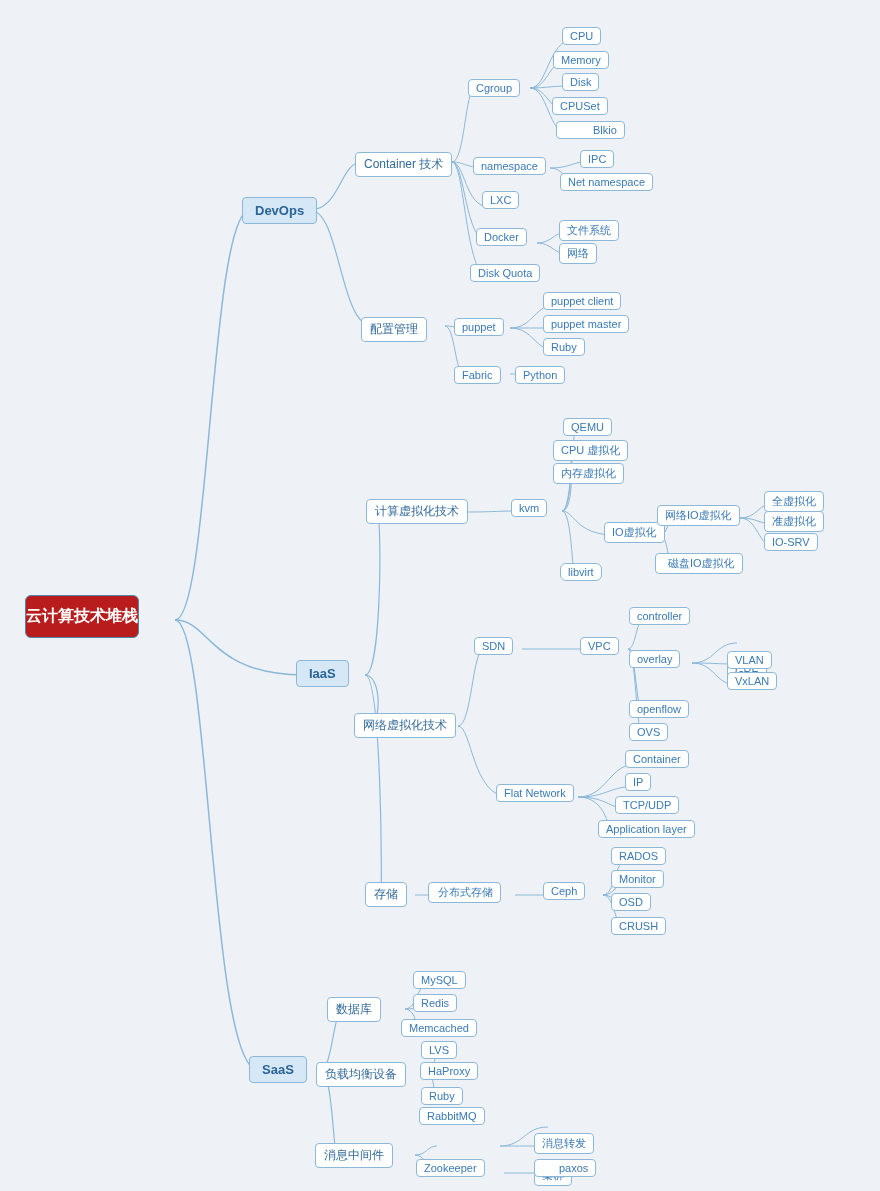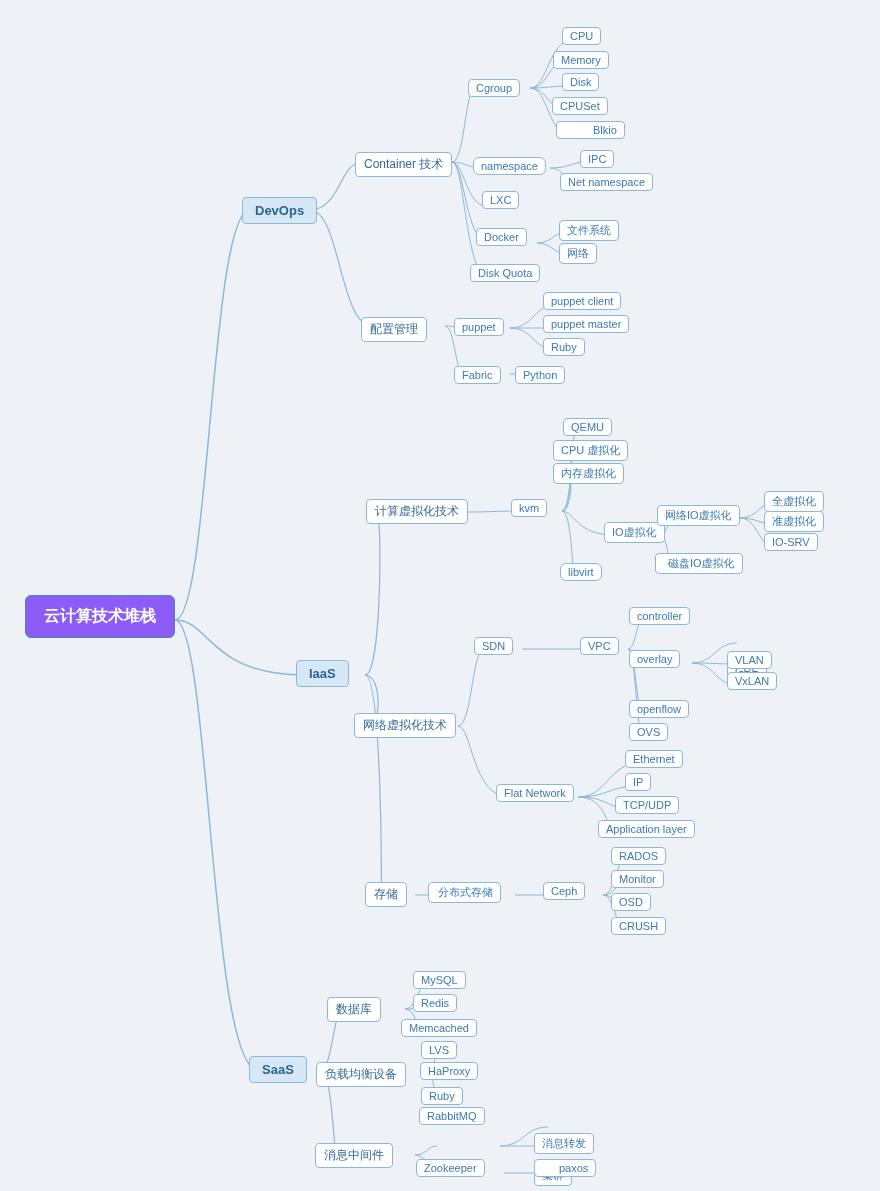--- a/index.html
+++ b/index.html
@@ -28,26 +28,26 @@
       position: absolute;
       border: 1.5px solid #8bb8d8;
       border-radius: 4px;
       background: #fff;
       padding: 3px 8px;
       white-space: nowrap;
       color: #336a9a;
       font-size: 12px;
     }
     .node.root {
-      background: #8b5cf6;
+      background: #b91c1c;
       color: #fff;
       font-size: 16px;
       font-weight: bold;
       border-radius: 6px;
-      padding: 10px 18px;
+      padding: 10px 0;
       border-color: #4a87ab;
     }
     .node.level1 {
       background: #d6e8f5;
       color: #2a6496;
       font-size: 13px;
       font-weight: bold;
       padding: 5px 12px;
       border-radius: 4px;
     }
@@ -214,21 +214,21 @@
   <div class="node root" style="left:25px;top:595px;">云计算技术堆栈</div>
 
   <div class="node level1" style="left:242px;top:197px;">DevOps</div>
   <div class="node level1" style="left:296px;top:660px;">IaaS</div>
   <div class="node level1" style="left:249px;top:1056px;">SaaS</div>
 
   <div class="node" style="left:355px;top:152px;">Container 技术</div>
   <div class="node" style="left:361px;top:317px;">配置管理</div>
 
   <div class="node small" style="left:468px;top:79px;">Cgroup</div>
-  <div class="node small" style="left:473px;top:157px;border-radius:6px;">namespace</div>
+  <div class="node small" style="left:473px;top:157px;">namespace</div>
   <div class="node small" style="left:482px;top:191px;">LXC</div>
   <div class="node small" style="left:476px;top:228px;">Docker</div>
   <div class="node small" style="left:470px;top:264px;">Disk Quota</div>
 
   <div class="node small" style="left:562px;top:27px;">CPU</div>
   <div class="node small" style="left:553px;top:51px;">Memory</div>
   <div class="node small" style="left:562px;top:73px;">Disk</div>
   <div class="node small" style="left:552px;top:97px;">CPUSet</div>
   <div class="node small" style="left:556px;top:121px;padding-left:36px;">Blkio</div>
 
@@ -273,21 +273,21 @@
 
   <div class="node small" style="left:629px;top:607px;">controller</div>
   <div class="node small" style="left:629px;top:650px;">overlay</div>
   <div class="node small" style="left:629px;top:700px;">openflow</div>
   <div class="node small" style="left:629px;top:723px;">OVS</div>
 
   <div class="node small" style="left:727px;top:630px;margin-top:32px;">GRE</div>
   <div class="node small" style="left:727px;top:651px;">VLAN</div>
   <div class="node small" style="left:727px;top:672px;">VxLAN</div>
 
-  <div class="node small" style="left:625px;top:750px;">Ethernet</div>
+  <div class="node small" style="left:625px;top:750px;">Container</div>
   <div class="node small" style="left:625px;top:773px;">IP</div>
   <div class="node small" style="left:615px;top:796px;">TCP/UDP</div>
   <div class="node small" style="left:598px;top:820px;">Application layer</div>
 
   <div class="node small" style="left:428px;top:882px;padding-left:9px;">分布式存储</div>
 
   <div class="node small" style="left:543px;top:882px;">Ceph</div>
 
   <div class="node small" style="left:611px;top:847px;">RADOS</div>
   <div class="node small" style="left:611px;top:870px;">Monitor</div>

